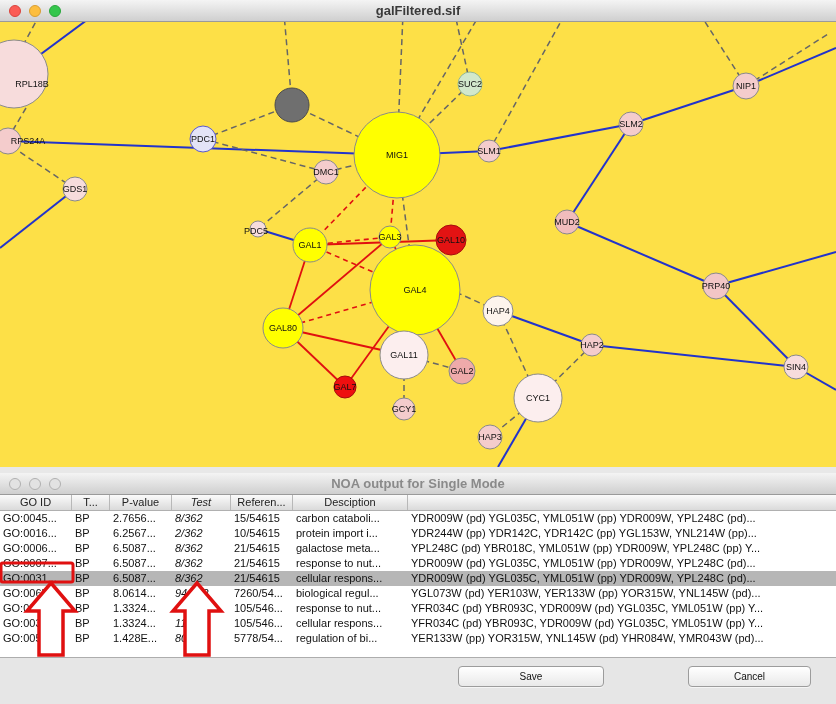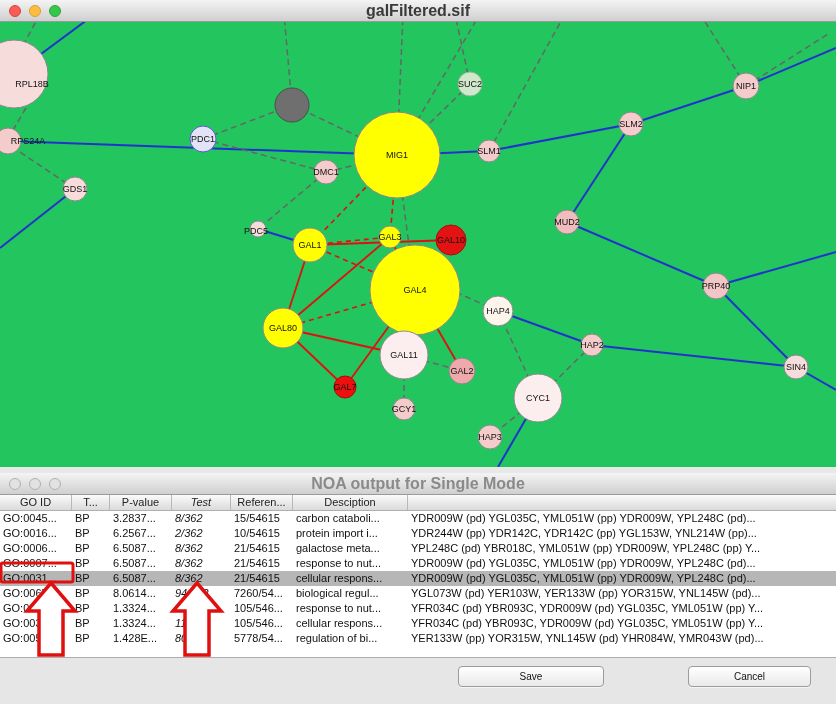--- a/index.html
+++ b/index.html
@@ -13,32 +13,32 @@
   .win-top{top:0;height:467px;}
   .win-bottom{top:467px;height:237px;background:#e6e6e6;margin-top:6px;}
 
   .titlebar{
     position:absolute;top:0;left:0;right:0;height:22px;
     background:linear-gradient(#f4f4f4,#cfcfcf);
     border-bottom:1px solid #9a9a9a;box-sizing:border-box;
   }
   .titlebar .title{
     position:absolute;left:60px;right:60px;top:0;line-height:21px;
-    text-align:center;font-size:16px;font-weight:bold;color:#3a3a3a;
+    text-align:center;font-size:13px;font-weight:bold;color:#3a3a3a;
     white-space:nowrap;overflow:hidden;
   }
   .titlebar.inactive .title{color:#8a8a8a;}
   .tl{position:absolute;top:5px;width:12px;height:12px;border-radius:50%;box-sizing:border-box;}
   .tl.p1{left:9px;}  .tl.p2{left:29px;}  .tl.p3{left:49px;}
   .tl.red{background:#fb5c55;border:1px solid #d9443e;}
   .tl.yellow{background:#fdbe3f;border:1px solid #d99e33;}
   .tl.green{background:#35c64c;border:1px solid #2aa73c;}
   .tl.gray{background:#e2e2e2;border:1px solid #b0b0b0;}
 
-  .canvas{position:absolute;top:22px;left:0;width:836px;height:445px;background:#22c55e;}
+  .canvas{position:absolute;top:22px;left:0;width:836px;height:445px;background:#fde047;}
   .canvas svg{display:block;}
 
   .table{
     position:absolute;top:22px;left:0;width:836px;height:163px;
     background:#ffffff;border-bottom:1px solid #adadad;box-sizing:border-box;
   }
   .thead{display:flex;height:16px;background:linear-gradient(#fbfbfb,#dadada);
     border-bottom:1px solid #b0b0b0;box-sizing:border-box;}
   .thead .cell{
     font-size:11px;line-height:15px;text-align:center;color:#222;
@@ -203,21 +203,21 @@
         <div class="cell c1">T...</div>
         <div class="cell c2">P-value</div>
         <div class="cell c3">Test</div>
         <div class="cell c4">Referen...</div>
         <div class="cell c5">Desciption</div>
       </div>
     <div class="tbody" id="tbody">
         <div class="row">
           <div class="cell c0">GO:0045...</div>
           <div class="cell c1">BP</div>
-          <div class="cell c2">3.2837...</div>
+          <div class="cell c2">2.7656...</div>
           <div class="cell c3">8/362</div>
           <div class="cell c4">15/54615</div>
           <div class="cell c5">carbon cataboli...</div>
           <div class="cell c6">YDR009W (pd) YGL035C, YML051W (pp) YDR009W, YPL248C (pd)...</div>
         </div>
         <div class="row">
           <div class="cell c0">GO:0016...</div>
           <div class="cell c1">BP</div>
           <div class="cell c2">6.2567...</div>
           <div class="cell c3">2/362</div>

